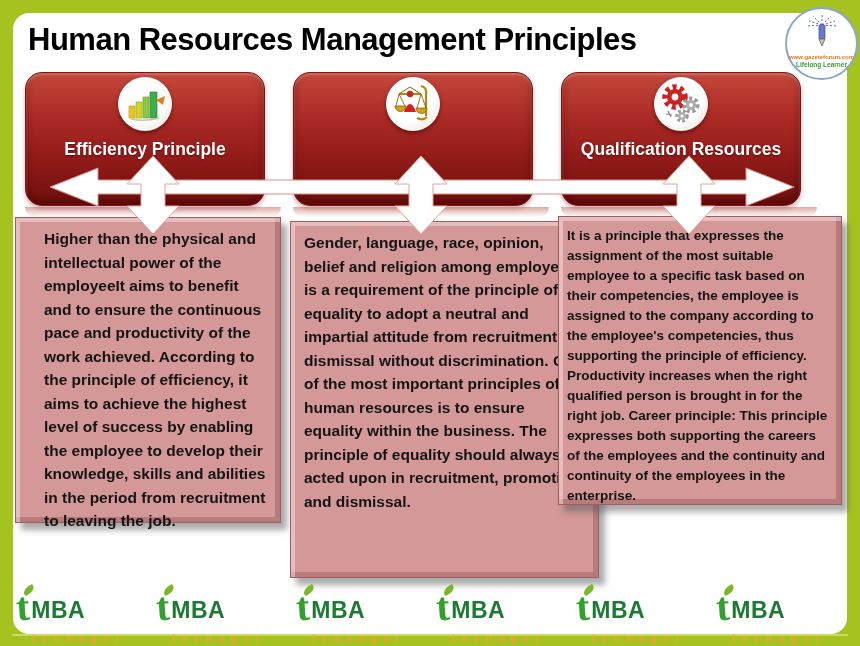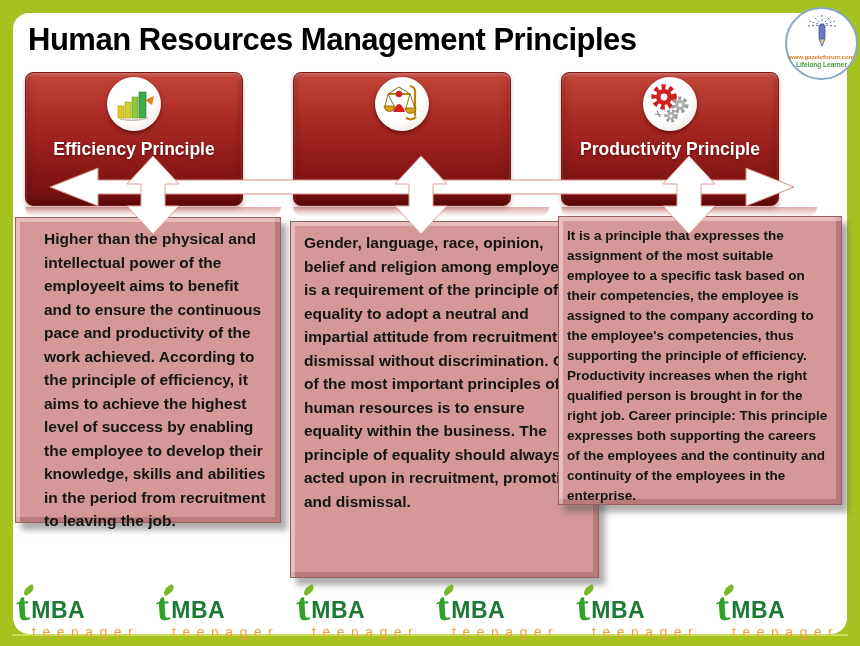--- a/index.html
+++ b/index.html
@@ -12,21 +12,21 @@
 
   .title { position:absolute; left:28px; top:22px; width:760px; font-size:31px; font-weight:bold; color:#000000; letter-spacing:-0.5px; white-space:nowrap; }
 
   
   .badge { position:absolute; left:785px; top:7px; width:73px; height:73px; background:#ffffff; border:2px solid #8aa6cb; border-radius:50%; z-index:30; display:flex; flex-direction:column; align-items:center; justify-content:flex-end; padding-bottom:9px; }
   .badge svg { position:absolute; top:4px; left:50%; transform:translateX(-50%); }
   .badge-line1 { font-size:6px; font-weight:bold; color:#e07820; line-height:7px; }
   .badge-line2 { font-size:6.5px; font-weight:bold; color:#3f9a36; line-height:8px; }
 
   
-  .hbox { position:absolute; top:72px; width:218px; height:134px; border-radius:8px;
+  .hbox { position:absolute; top:72px; width:240px; height:134px; border-radius:17px;
     background:linear-gradient(180deg,#c4473a 0%,#ab2a24 35%,#951d1a 60%,#6f0f0e 100%);
     box-shadow:inset 0 2px 3px rgba(255,255,255,.25), inset 0 -4px 8px rgba(60,0,0,.5), 0 3px 4px rgba(120,40,40,.35);
     border:1px solid #7c1512; }
   .hbox-1 { left:25px; } .hbox-2 { left:293px; } .hbox-3 { left:561px; }
   .hbox-reflect { position:absolute; top:207px; width:256px; height:10px; border-radius:0 0 10px 10px;
     background:linear-gradient(180deg, rgba(190,90,85,.5), rgba(255,255,255,0)); }
   .hr-1 { left:25px; } .hr-2 { left:293px; } .hr-3 { left:561px; }
 
   .hicon { position:absolute; left:50%; transform:translateX(-50%); top:4px; width:54px; height:54px; border-radius:50%;
     background:radial-gradient(circle at 35% 30%, #ffffff 55%, #e4ded2 100%); box-shadow:0 2px 4px rgba(40,0,0,.55);
@@ -43,21 +43,21 @@
   .panel-1 { left:15px;  top:217px; width:266px; height:306px; font-size:15.5px; line-height:23.5px;padding-left:28px; }
   .panel-2 { left:290px; top:221px; width:309px; height:357px; font-size:15.5px; line-height:23.5px; }
   .panel-3 { left:558px; top:216px; width:284px; height:289px; font-size:13.5px; line-height:20px;padding-left:8px; }
 
   
   .mba { position:absolute; top:591px; width:118px; height:46px; z-index:6; }
   .mba-row { display:flex; align-items:flex-end; }
   .mba-t { position:relative; font-size:40px; line-height:32px; font-weight:bold; color:#33a02c; font-family:"Liberation Serif", serif; transform:rotate(-4deg); }
   .mba-t::after { content:""; position:absolute; right:-7px; top:-4px; width:12px; height:7px; background:#7ab829; border-radius:70% 10% 70% 10%; transform:rotate(-28deg); }
   .mba-rest { font-size:23px; line-height:26px; font-weight:bold; color:#1c7a33; letter-spacing:0.5px; margin-left:2px; }
-  .mba-sub { margin-left:16px; margin-top:1px; font-size:14px; font-weight:normal; color:#f0a13c; letter-spacing:6.5px; }
+  .mba-sub { margin-left:16px; margin-top:10px; font-size:10px; font-weight:bold; color:#f0a13c; letter-spacing:6.5px; }
 </style>
 </head>
 <body>
 
 <div class="frame">
   <div class="frame-hl"></div>
 </div>
 <div class="canvas"></div>
 
 <div class="title">Human Resources Management Principles</div>
@@ -126,21 +126,21 @@
         <circle cx="33" cy="24" r="2" fill="#ffffff"></circle>
       </g>
       <g>
         <circle cx="24" cy="35" r="5" fill="none" stroke="#9a9a9a" stroke-width="3.4" stroke-dasharray="2.6 2.2"></circle>
         <circle cx="24" cy="35" r="3.8" fill="#adadad"></circle>
         <circle cx="24" cy="35" r="1.6" fill="#ffffff"></circle>
       </g>
       <path d="M10 30 l 3 6 M 8 33 l 6 1" stroke="#888888" stroke-width="1.2"></path>
     </svg>
   </div>
-  <div class="hlabel">Productivity Principle</div>
+  <div class="hlabel">Qualification Resources</div>
 </div>
 
 <div class="hbox-reflect hr-1"></div>
 <div class="hbox-reflect hr-2"></div>
 <div class="hbox-reflect hr-3"></div>
 
 <svg class="arrows" viewBox="0 0 860 280">
   <polygon points="50,187 98,168 98,180 746,180 746,168 794,187 746,206 746,194 98,194 98,206" fill="#ffffff" stroke="#d89084" stroke-width="1"></polygon>
   <polygon points="153,156 179,184 165,184 165,206 179,206 153,234 127,206 141,206 141,184 127,184" fill="#ffffff" stroke="#e0a39a" stroke-width="1"></polygon>
   <polygon points="421,156 447,184 433,184 433,206 447,206 421,234 395,206 409,206 409,184 395,184" fill="#ffffff" stroke="#e0a39a" stroke-width="1"></polygon>

